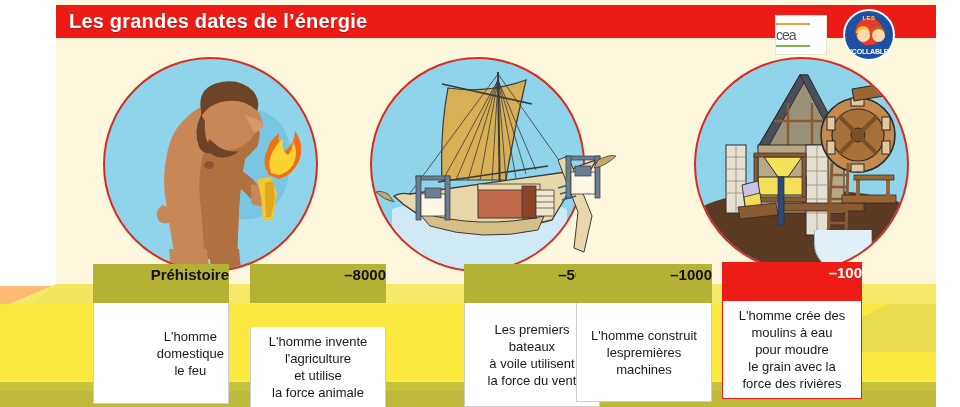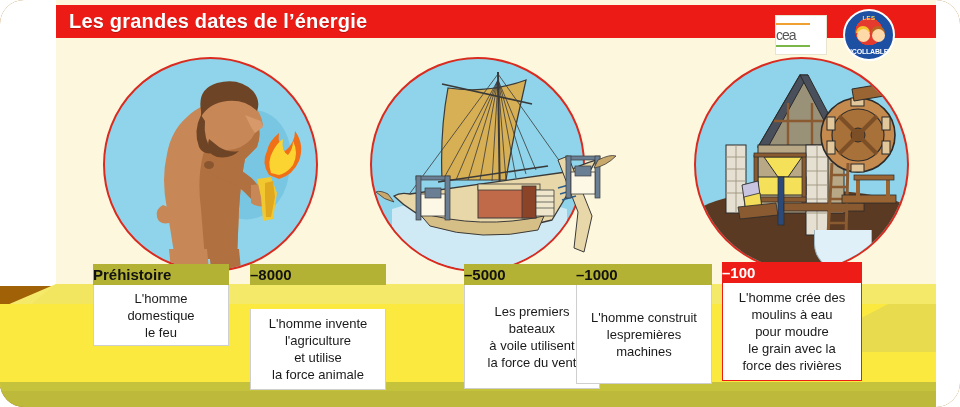--- a/index.html
+++ b/index.html
@@ -2,21 +2,21 @@
 <html><head>
 <meta charset="utf-8">
 <style>
   html,body{margin:0;padding:0;}
   body{
     width:960px;height:407px;overflow:hidden;
     background:#ffffff;
     font-family:"Liberation Sans", sans-serif;
     position:relative;
   }
-  .stage{position:absolute;left:0;top:0;width:960px;height:407px;overflow:hidden;background:#a16207;border-radius:24px;}
+  .stage{position:absolute;left:0;top:0;width:960px;height:407px;overflow:hidden;background:#fdba74;}
 
   
   .cream{position:absolute;left:56px;top:0;width:880px;height:310px;background:#fdf8dd;}
   .cream-right{position:absolute;left:936px;top:0;width:24px;height:407px;background:#ffffff;}
   .left-white{position:absolute;left:0;top:0;width:56px;height:286px;background:#ffffff;}
 
   
   .podium{position:absolute;left:0;top:284px;width:936px;height:123px;}
   .podium .top-face{
     position:absolute;left:0;top:0;width:936px;height:24px;
@@ -96,34 +96,34 @@
   
   .ground3{position:absolute;left:-5px;bottom:0;width:230px;height:80px;background:#5b3a23;border-radius:48% 48% 0 0 / 30px 30px 0 0;}
   .water3{position:absolute;left:118px;bottom:0;width:58px;height:40px;background:#dff0f8;border-radius:0 0 26px 26px;border:1px solid #9db6c2;border-top:none;box-sizing:border-box;}
 
   
   .boatwrap{position:absolute;left:330px;top:60px;width:300px;height:215px;}
 
   
   .card{position:absolute;width:136px;}
   .card .hdr{
-    height:21px;line-height:21px;text-align:left;
+    height:39px;line-height:21px;text-align:right;
     font-weight:bold;font-size:15px;color:#111;background:#b4b234;
   }
   .card.hl .hdr{background:#ee1c17;color:#ffffff;}
   .card .body{
     background:#ffffff;border:1px solid #cfcfcf;border-top:none;box-sizing:border-box;
     text-align:center;font-size:13px;color:#1a1a1a;line-height:17px;
     display:flex;align-items:center;justify-content:center;
   }
   .card.hl .body{border-color:#ee1c17;}
   .card .body span{display:block;padding:4px 4px;}
 
   .k1{left:93px;top:264px;}
-  .k1 .body{height:61px;}
+  .k1 .body{height:101px;justify-content:flex-end;}
   .k2{left:250px;top:264px;}
   .k2 .body{height:81px;margin-top:24px;}
   .k3{left:424px;top:264px;padding-left:40px;}
   .k3 .body{height:104px;}
   .k4{left:576px;top:264px;}
   .k4 .body{height:99px;}
   .k5{left:722px;top:262px;width:140px;}
   .k5 .body{height:98px;}
 </style>
 </head>

